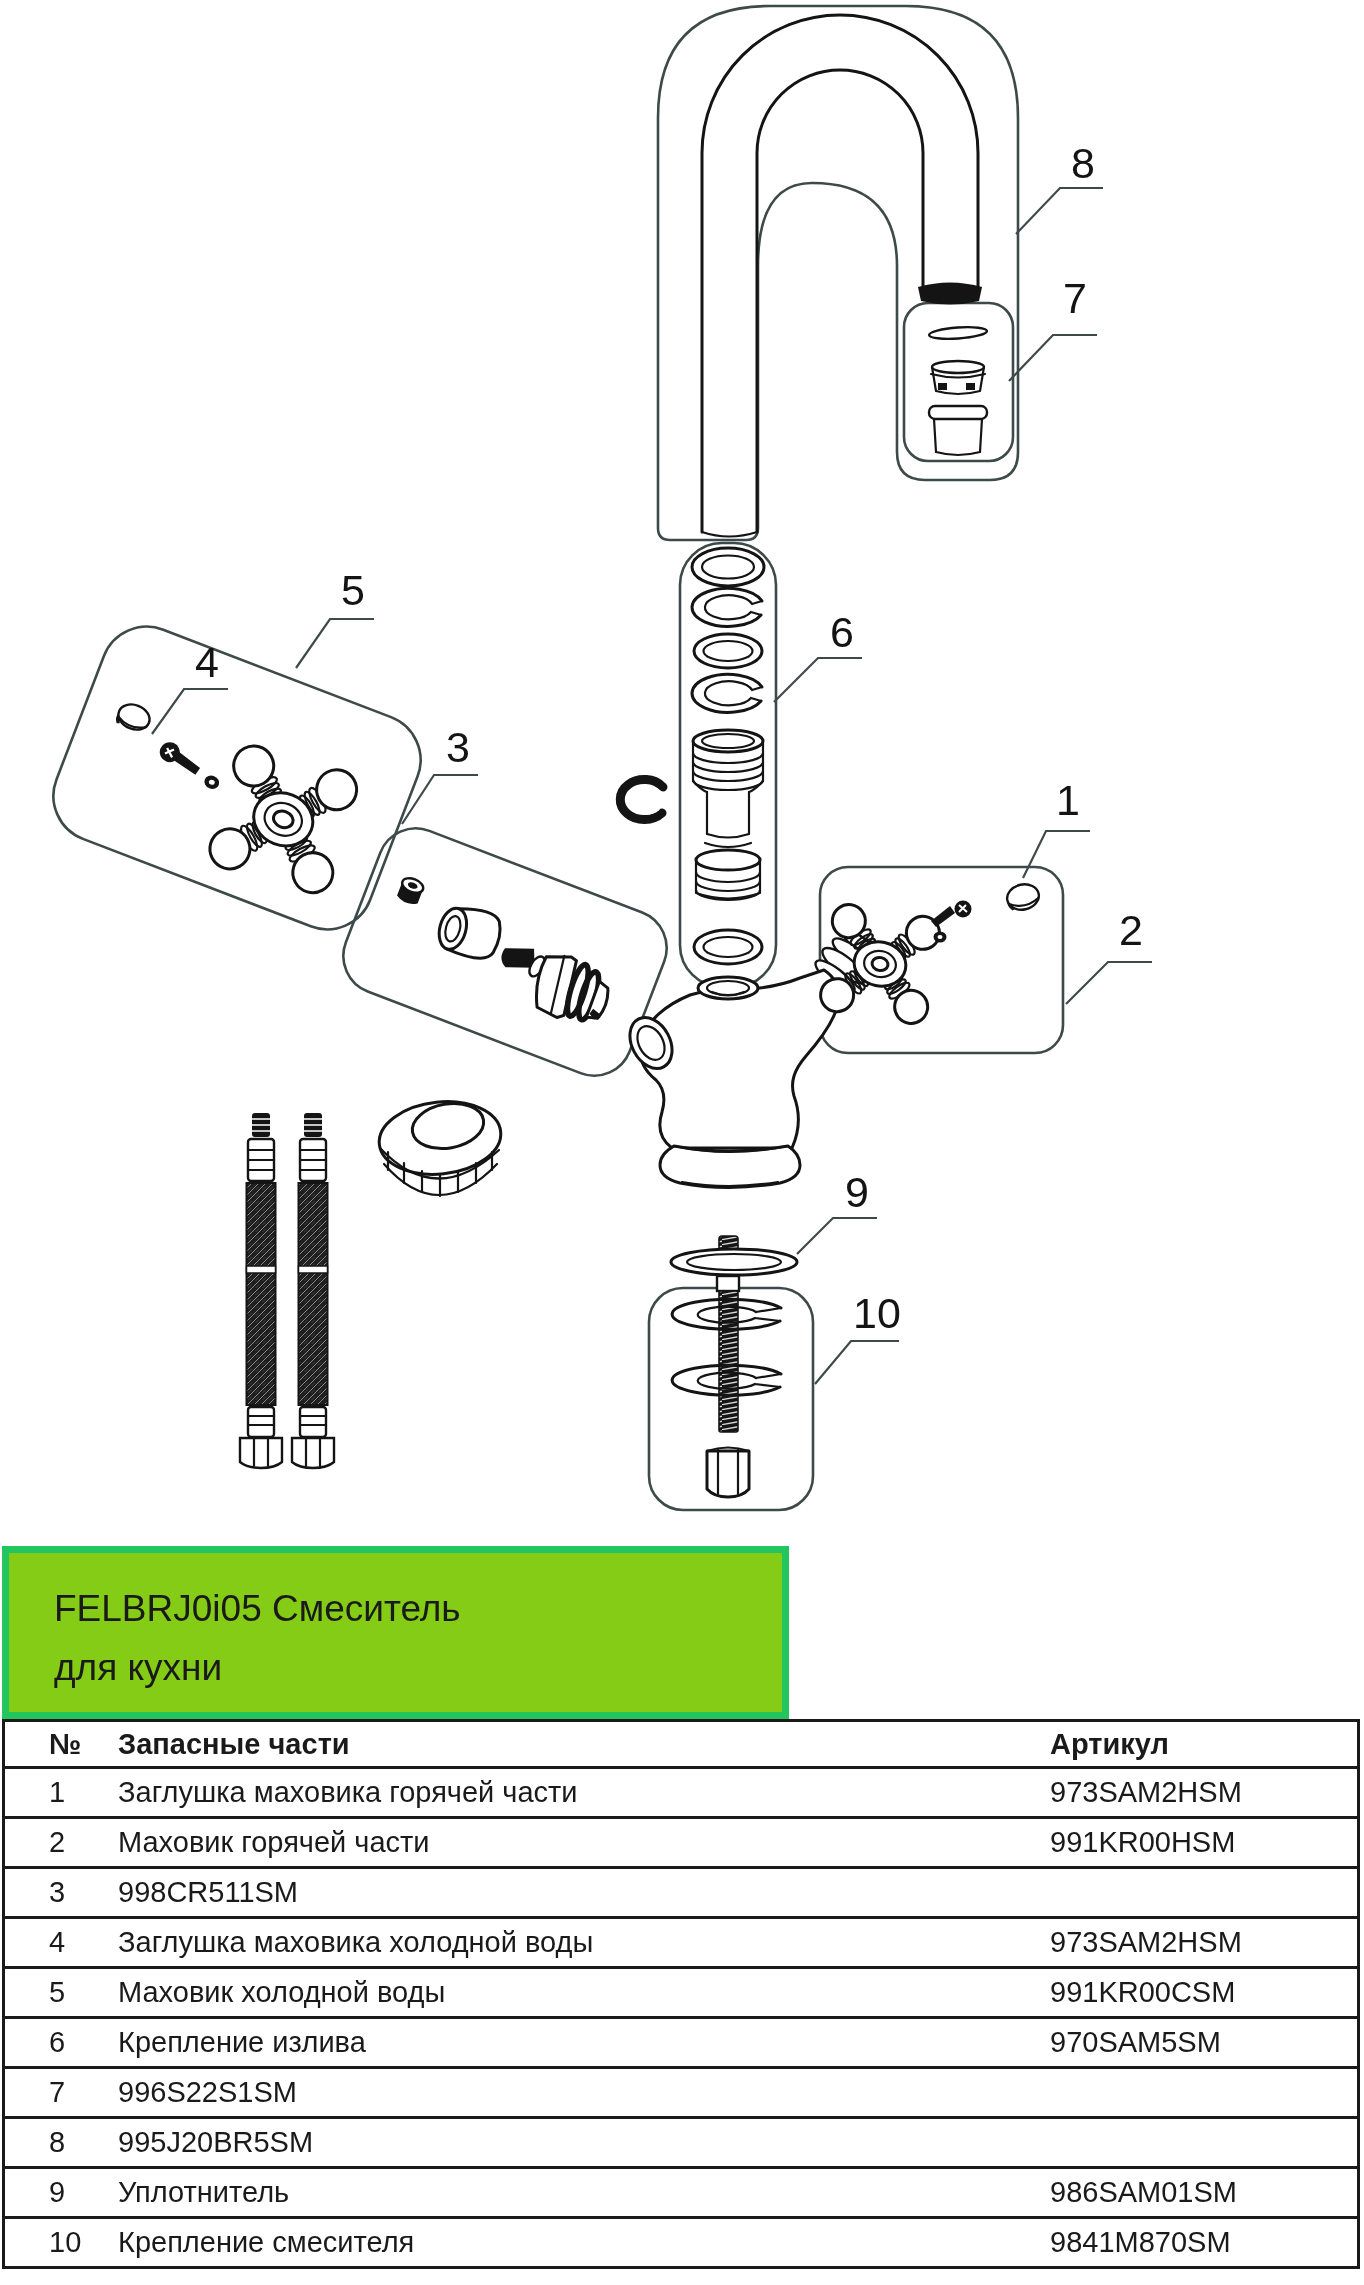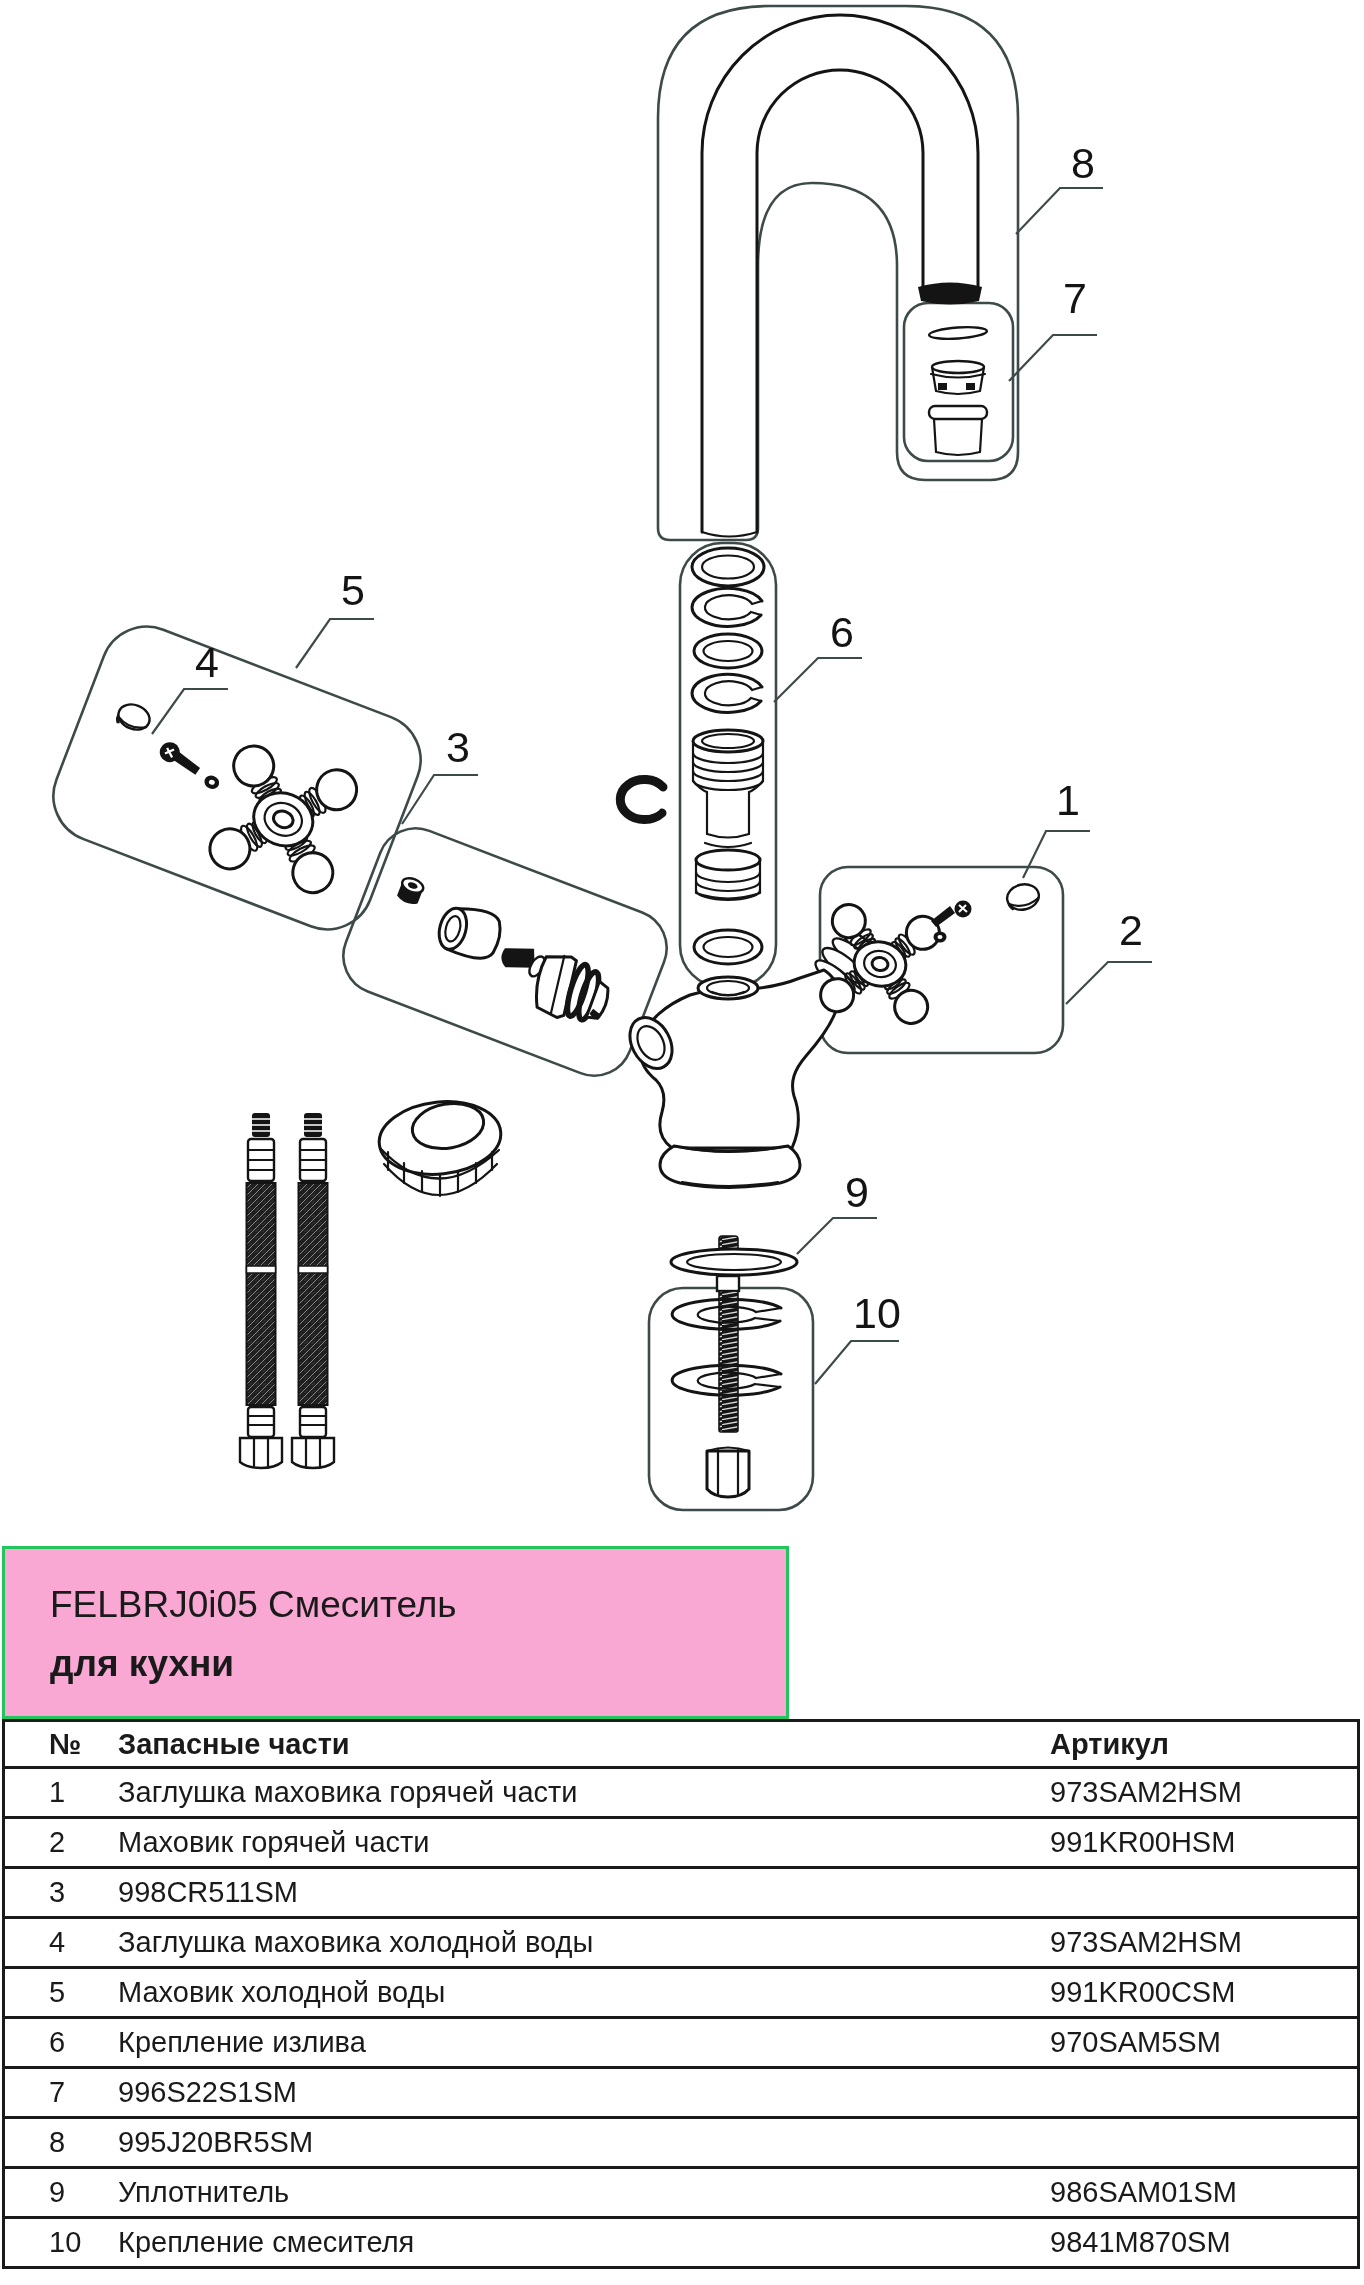--- a/index.html
+++ b/index.html
@@ -10,23 +10,23 @@
   .co{fill:none;stroke:#3e4a4a;stroke-width:2.6px;}
   .ld{fill:none;stroke:#3e4a4a;stroke-width:2.2px;}
   .ln{fill:none;stroke:#141414;stroke-width:3px;stroke-linecap:round;stroke-linejoin:round;}
   .ln2{fill:none;stroke:#141414;stroke-width:2.2px;stroke-linecap:round;}
   .wb{fill:#fff;stroke:#141414;stroke-width:3px;stroke-linejoin:round;}
   .wb2{fill:#fff;stroke:#141414;stroke-width:2.4px;}
   .fb{fill:#141414;stroke:none;}
   .lbl{font:400 43px "Liberation Sans",sans-serif;fill:#141414;}
   
   .title-box{position:absolute;left:2px;top:1546px;width:787px;height:173px;
-             border:3px solid #22c55e;box-sizing:border-box;background:#f9a8d4;}
+             border:7px solid #22c55e;box-sizing:border-box;background:#84cc16;}
   .title-box .t1{position:absolute;left:45px;top:36px;font-size:37px;line-height:40px;}
-  .title-box .t2{position:absolute;left:45px;top:95px;font-size:37px;line-height:40px;font-weight:bold;}
+  .title-box .t2{position:absolute;left:45px;top:95px;font-size:37px;line-height:40px;}
   
   .parts-table{position:absolute;left:2px;top:1719px;width:1358px;
                border:3px solid #1a1a1a;box-sizing:border-box;background:#fff;}
   .t-row{display:grid;grid-template-columns:113px 1fr 307px;align-items:center;
          height:47px;border-bottom:3px solid #1a1a1a;}
   .t-row.header{height:44px;font-weight:bold;}
   .t-row:last-child{border-bottom:none;}
   .cell{font-size:29px;white-space:nowrap;overflow:hidden;}
   .cell.num{padding-left:44px;}
 </style>

